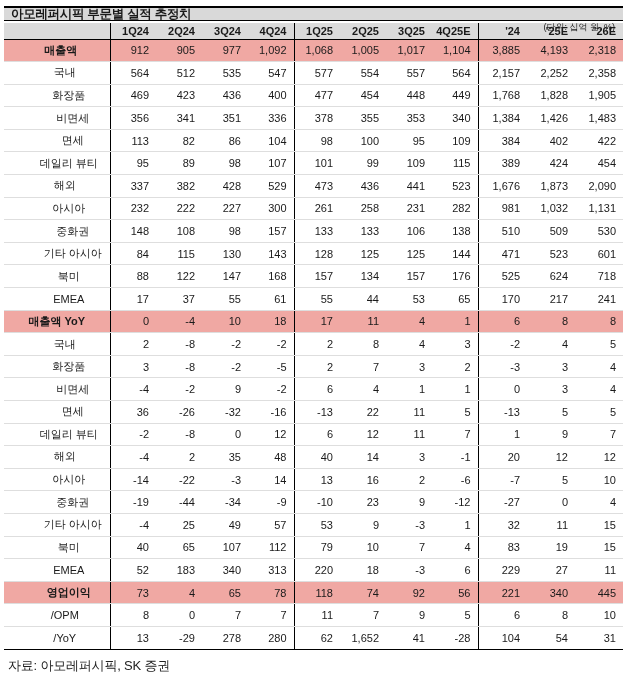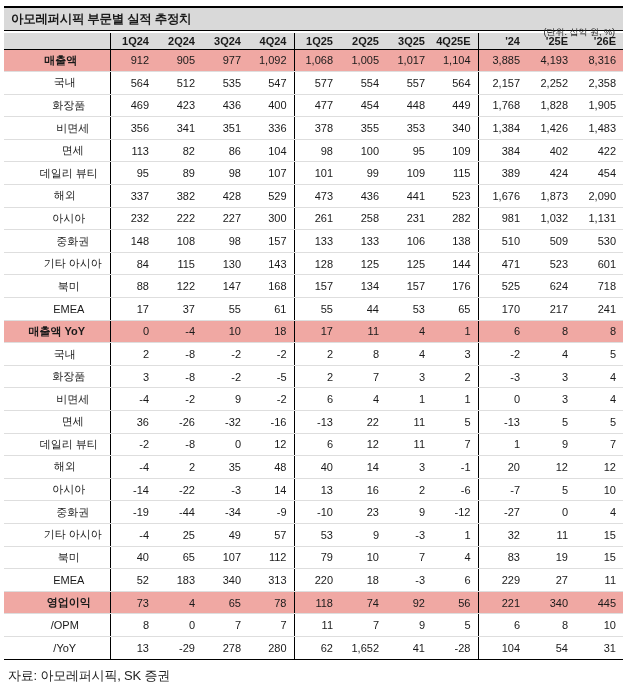--- a/index.html
+++ b/index.html
@@ -1,21 +1,21 @@
 <!DOCTYPE html>
 <html style="--hl: #f0a8a3; --title-bg: #d9d9d9; --header-bg: #dbdbdb;"><head>
 <meta charset="utf-8">
 <style>
   html,body{margin:0;padding:0;background:#ffffff;
     font-family:"Liberation Sans","DejaVu Sans",sans-serif;color:#1a1a1a;}
   .page{width:619px;margin:6px 4px 0 4px;}
   .titlebar{display:flex;justify-content:space-between;align-items:center;
     background:var(--title-bg,#d9d9d9);
     border-top:2px solid #000;border-bottom:1px solid #000;
-    height:25px;padding:0 8px 0 7px;box-sizing:border-box;margin-bottom:2px;}
+    height:15px;padding:0 8px 0 7px;box-sizing:border-box;margin-bottom:2px;}
   .titlebar .t{font-size:12.5px;font-weight:bold;letter-spacing:-0.3px;}
   .titlebar .u{font-size:9px;color:#222;margin-top:27px;}
   table{border-collapse:collapse;table-layout:fixed;width:619px;}
   th,td{padding:0;font-size:11px;height:22.6px;box-sizing:border-box;
     white-space:nowrap;overflow:hidden;}
   thead th{background:var(--header-bg,#dbdbdb);font-weight:bold;
     text-align:right;padding-right:7px;height:16px;}
   thead th.lbl{text-align:left;}
   td.num{text-align:right;padding-right:7px;}
   td.lbl{text-align:center;}
@@ -73,21 +73,21 @@
           <td class="num vline">912</td>
           <td class="num">905</td>
           <td class="num">977</td>
           <td class="num">1,092</td>
           <td class="num vline">1,068</td>
           <td class="num">1,005</td>
           <td class="num">1,017</td>
           <td class="num">1,104</td>
           <td class="num vline">3,885</td>
           <td class="num">4,193</td>
-          <td class="num">8,316</td>
+          <td class="num">2,318</td>
         </tr>
         <tr>
           <td class="lbl" style="padding-left: 16px;">국내</td>
           <td class="num vline">564</td>
           <td class="num">512</td>
           <td class="num">535</td>
           <td class="num">547</td>
           <td class="num vline">577</td>
           <td class="num">554</td>
           <td class="num">557</td>

